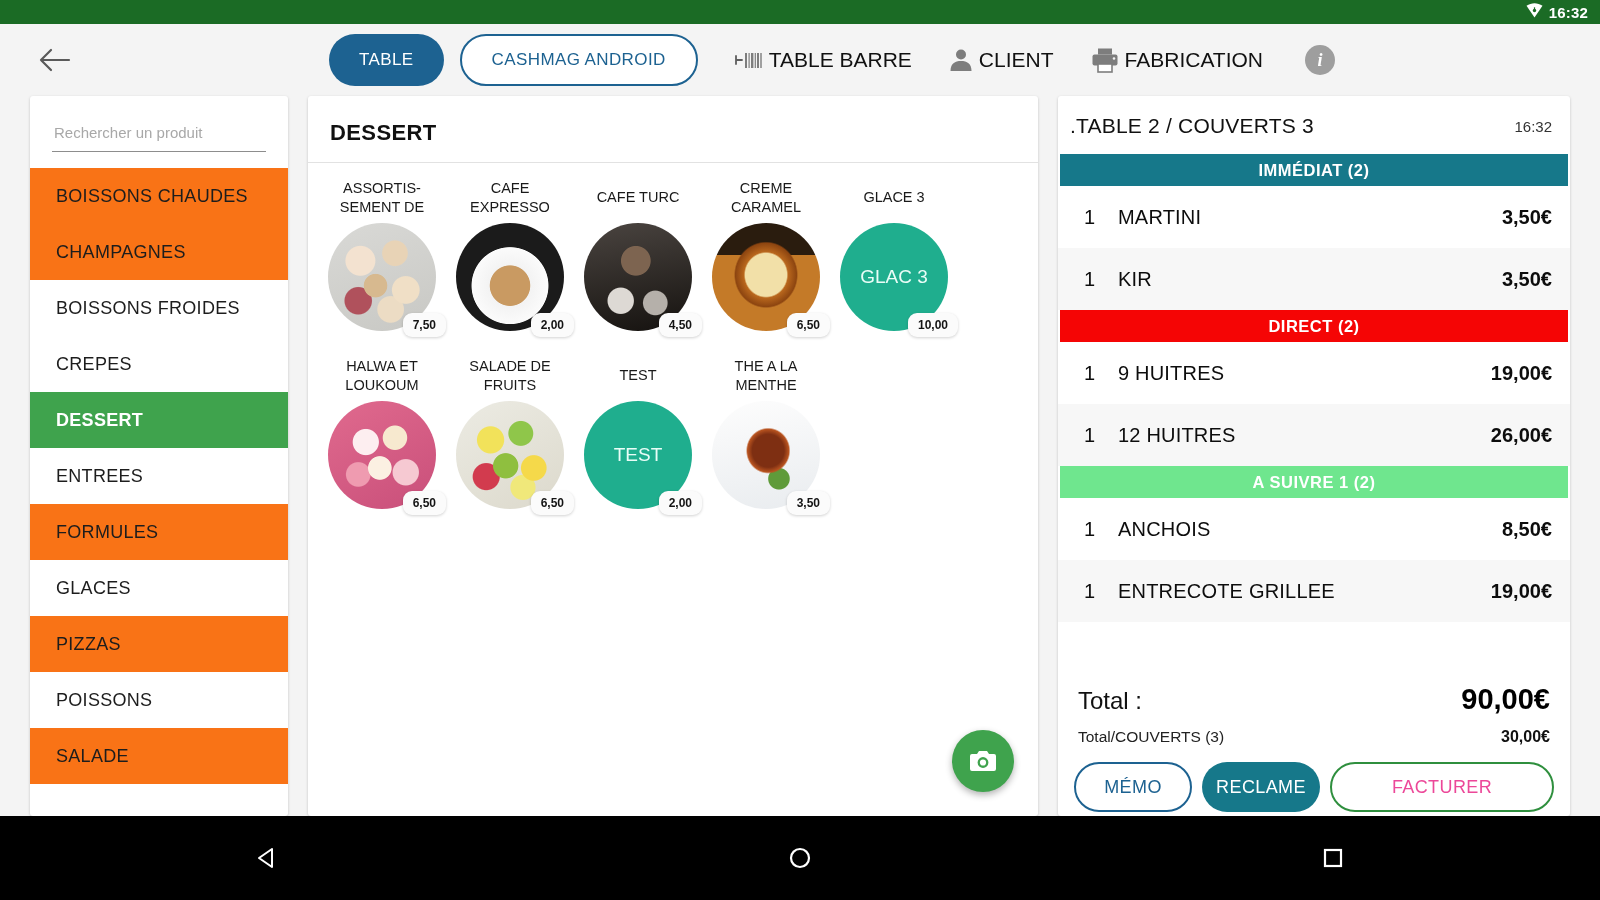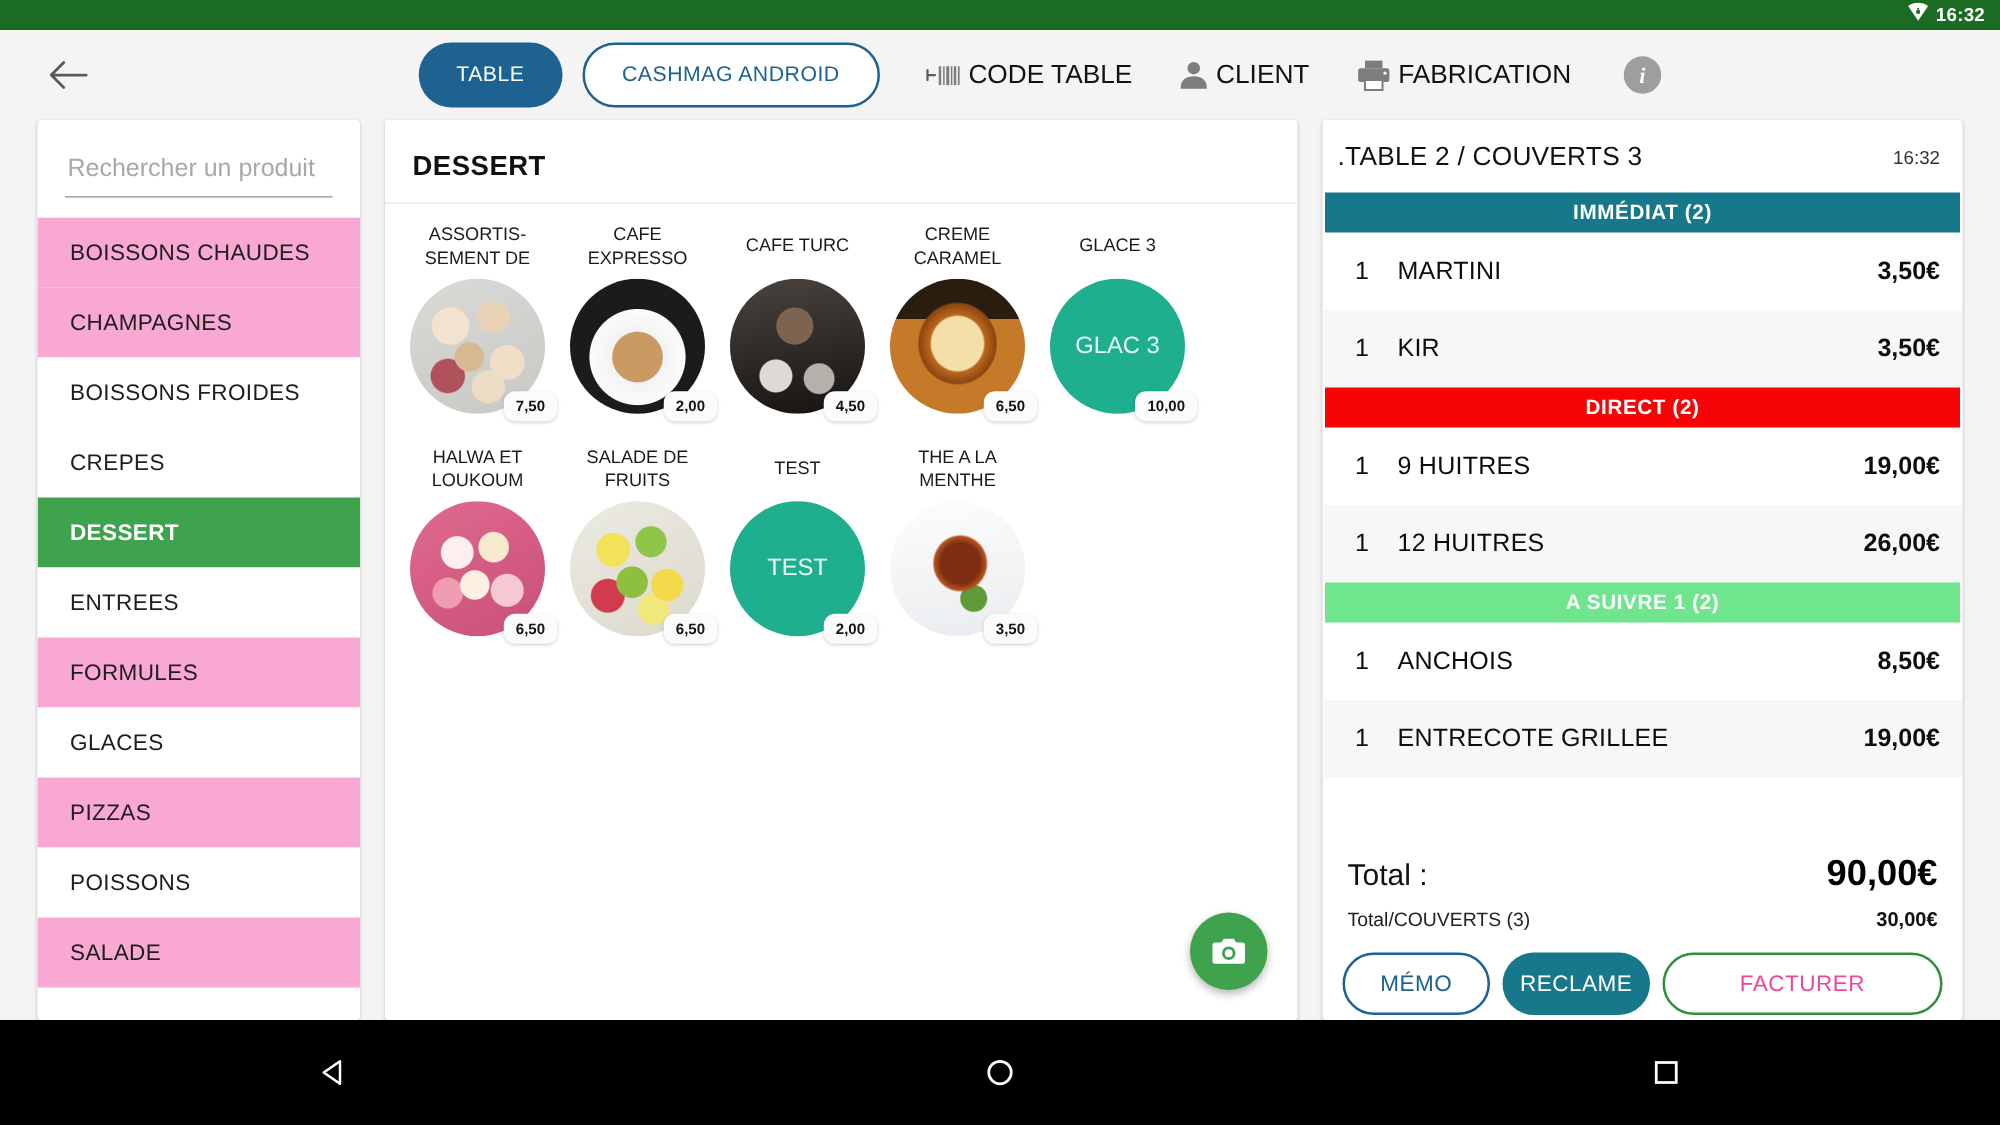--- a/index.html
+++ b/index.html
@@ -60,31 +60,31 @@
 
   
   .sidebar {
     width: 258px; background: #ffffff; border-radius: 3px;
     box-shadow: 0 1px 3px rgba(0,0,0,.20);
     display: flex; flex-direction: column; overflow: hidden;
   }
   .search-wrap { padding: 24px 22px 0 22px; }
   .search-input {
     width: 100%; border: none; border-bottom: 1.5px solid #8d8d8d;
-    outline: none; font-size: 20px; color: #3a3a3a; padding: 4px 2px 10px 2px;
+    outline: none; font-size: 15px; color: #3a3a3a; padding: 4px 2px 10px 2px;
     font-family: "Liberation Sans", sans-serif; background: transparent;
   }
   .search-input::placeholder { color: #a8a8a8; }
   .cat-list { margin-top: 16px; flex: 1; overflow: hidden; }
   .cat-item {
     height: 56px; display: flex; align-items: center; padding-left: 26px;
     font-size: 18px; color: #1d1d1d; letter-spacing: .3px; cursor: pointer;
     background: #ffffff;
   }
-  .cat-item.alt { background: #f9a8d4; }
+  .cat-item.alt { background: #f97316; }
   .cat-item.active { background: #3fa34d; color: #ffffff; font-weight: bold; }
 
   
   .products {
     flex: 1; background: #ffffff; border-radius: 3px;
     box-shadow: 0 1px 3px rgba(0,0,0,.20); position: relative; overflow: hidden;
   }
   .products-title {
     font-size: 22px; font-weight: bold; color: #111; letter-spacing: .4px;
     padding: 24px 0 16px 22px; border-bottom: 1px solid #e2e2e2;
@@ -211,21 +211,21 @@
             <g fill="#7d7d7d">
               <rect x="11" y="4" width="2" height="15"></rect>
                 <rect x="14.5" y="4" width="1.2" height="15"></rect>
               <rect x="17" y="4" width="2.4" height="15"></rect>
                 <rect x="20.7" y="4" width="1.2" height="15"></rect>
               <rect x="23" y="4" width="2" height="15"></rect>
                 <rect x="26.3" y="4" width="1.4" height="15"></rect>
             </g>
           </svg>
         </span>
-        <span>CODE TABLE</span>
+        <span>TABLE BARRE</span>
       </div>
 
       <div class="hdr-action">
         <span class="ic">
           <svg width="26" height="26" viewBox="0 0 26 26">
               <circle cx="13" cy="7.5" r="5" fill="#7d7d7d"></circle>
               <path d="M2.5 24 C2.5 16.5 7 14 13 14 S23.5 16.5 23.5 24 Z" fill="#7d7d7d"></path>
             </svg>
         </span>
         <span>CLIENT</span>

